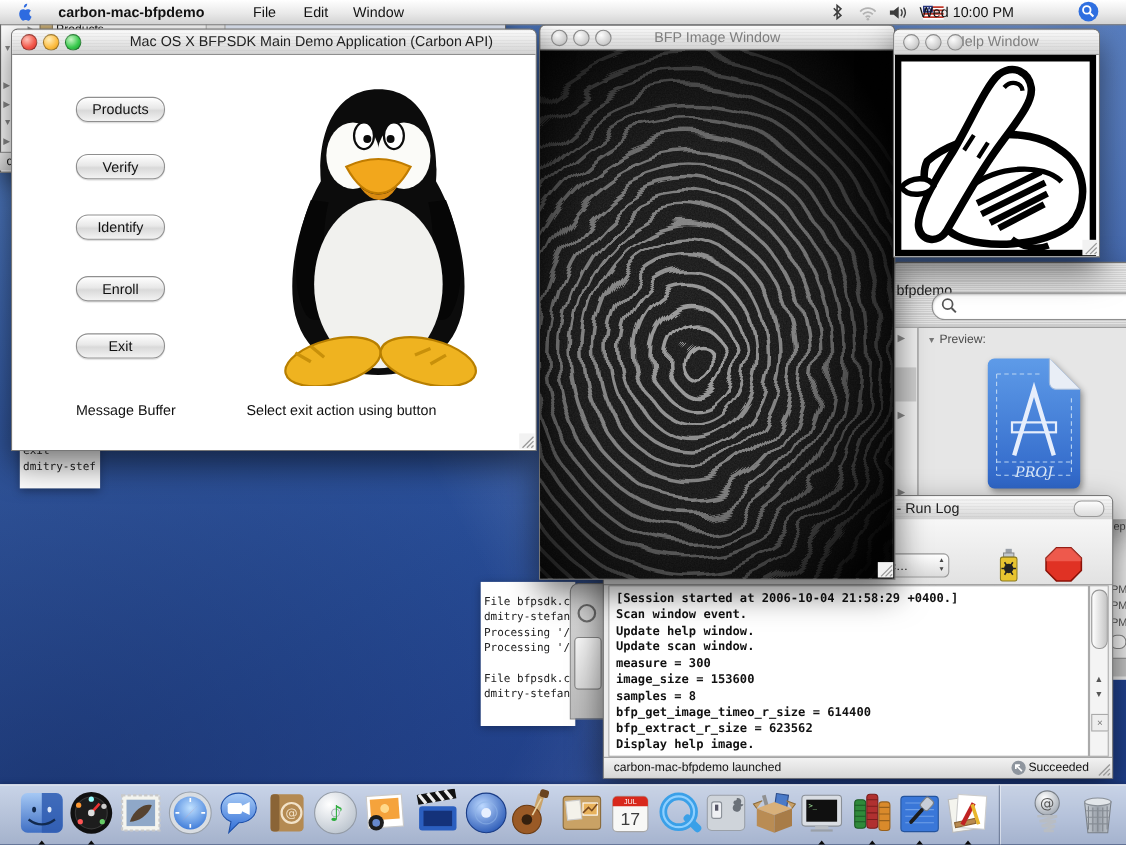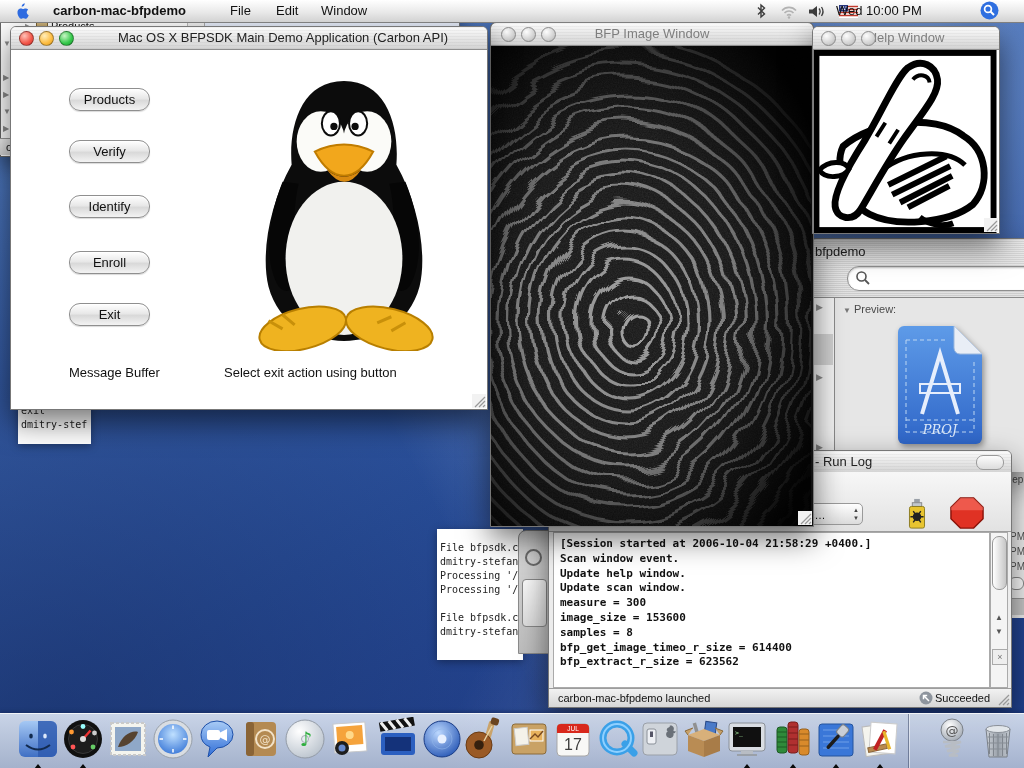--- a/index.html
+++ b/index.html
@@ -177,21 +177,21 @@
       <div class="tline">File bfpsdk.c</div>
       <div class="tline">dmitry-stefan</div>
     </div>
 
   <div id="grayfrag">
     <div style="position:absolute;left:6px;top:18px;width:13px;height:13px;border:2px solid #6e6e6e;border-radius:50%;background:#d8d8d8;"></div>
     <div style="position:absolute;left:3px;top:48px;width:23px;height:46px;border:1px solid #888;border-radius:4px;background:linear-gradient(#fafafa,#dcdcdc);"></div>
   </div>
 
   <div id="metalwin" class="window" style="border-radius:6px 0 0 0;">
-    <div style="position:absolute;left:4px;top:5px;font-size:13px;color:#222;">bfpdemo</div>
+    <div style="position:absolute;left:4px;top:17px;font-size:13px;color:#222;">bfpdemo</div>
     <div id="metal-search">
       <svg width="16" height="16" style="position:absolute;left:7px;top:3px;">
         <circle cx="6.5" cy="6.5" r="4.5" fill="none" stroke="#555" stroke-width="1.6"></circle>
         <path d="M10 10 L14 14" stroke="#555" stroke-width="1.8"></path>
       </svg>
     </div>
     <div id="metal-content">
       <div id="metal-rail">
         <div class="rail-tri" style="top:4px;">▶</div>
         <div style="position:absolute;left:0;top:36px;width:22px;height:31px;background:#cfcfcf;"></div>
@@ -248,20 +248,21 @@
     <div id="rl-text">
         <div class="log-line">[Session started at 2006-10-04 21:58:29 +0400.]</div>
         <div class="log-line">Scan window event.</div>
         <div class="log-line">Update help window.</div>
         <div class="log-line">Update scan window.</div>
         <div class="log-line">measure = 300</div>
         <div class="log-line">image_size = 153600</div>
         <div class="log-line">samples = 8</div>
         <div class="log-line">bfp_get_image_timeo_r_size = 614400</div>
         <div class="log-line">bfp_extract_r_size = 623562</div>
+        <div class="log-line">Display help image.</div>
       </div>
     <div id="rl-scroll">
       <div id="rl-thumb"></div>
       <div class="sb-arrow" style="top:80px;">▲</div>
       <div class="sb-arrow" style="top:94px;">▼</div>
       <div style="position:absolute;left:1px;top:116px;width:14px;height:14px;border:1px solid #aaa;background:#eee;
                   font-size:9px;line-height:14px;text-align:center;color:#777;">×</div>
     </div>
     <div id="rl-status">
       <span style="position:absolute;left:9px;">carbon-mac-bfpdemo launched</span>

